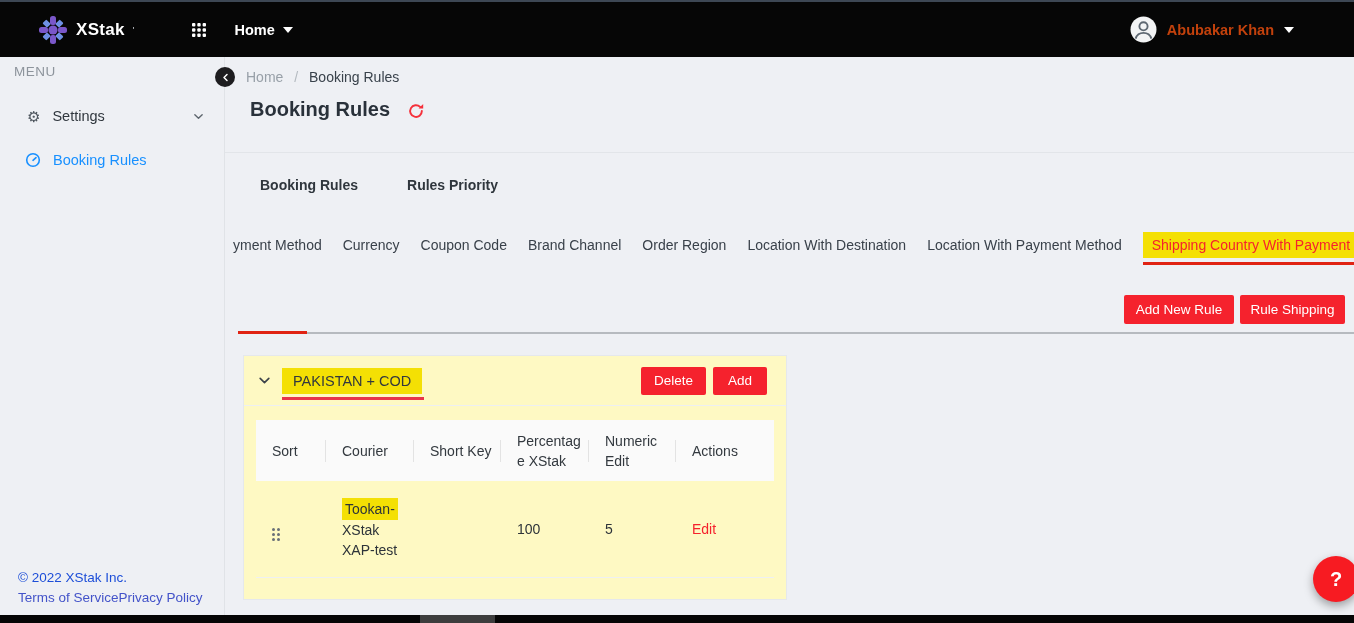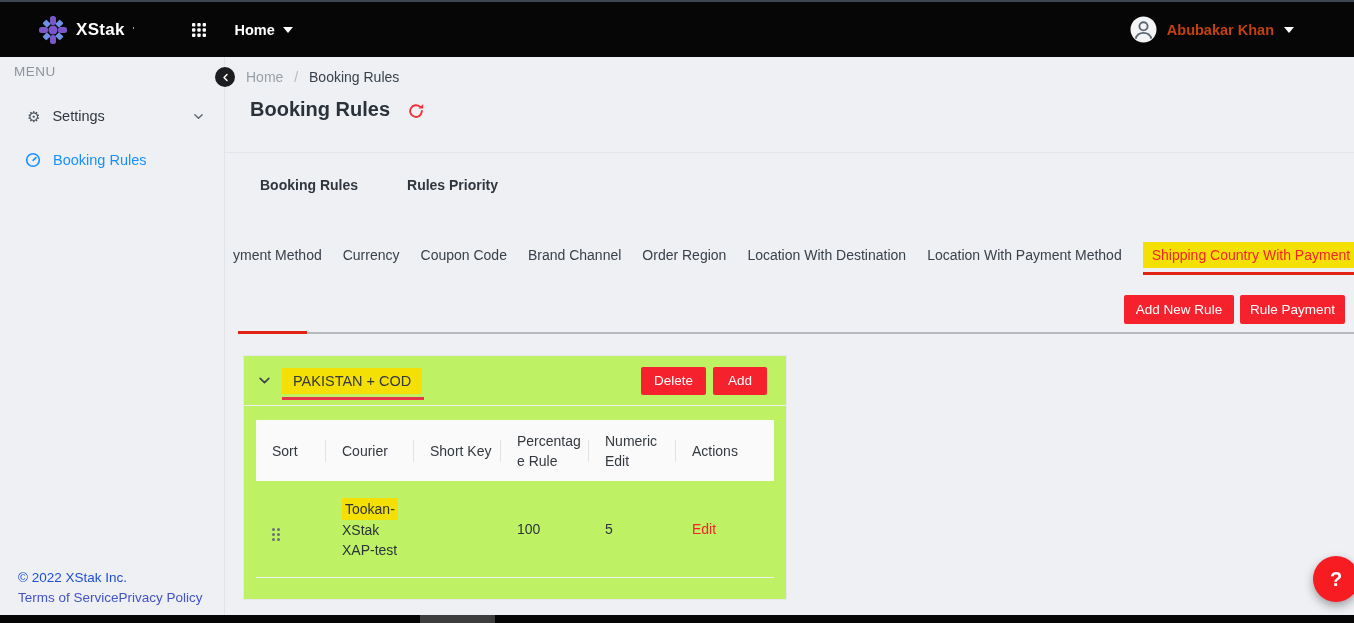--- a/index.html
+++ b/index.html
@@ -46,34 +46,34 @@
   .bc-home { color:#98a0a8; cursor:pointer; }
   .bc-sep { color:#b4bac0; margin:0 7px; }
   .bc-current { color:#39424b; }
   .page-title-row { position:absolute; left:25px; top:41px; display:flex; align-items:center; gap:17px; }
   .page-title { font-size:20px; font-weight:700; color:#29313a; }
   .refresh-btn { display:flex; cursor:pointer; margin-top:2px; }
   .content-divider { position:absolute; left:0; top:95px; width:1129px; height:1px; background:#e2e5e9; }
   .tabs-row { position:absolute; left:35px; top:120px; display:flex; gap:49px; }
   .tab { font-size:14px; font-weight:600; color:#2f363d; cursor:pointer; }
   
-  .subtabs { position:absolute; left:8px; top:178px; width:1121px; height:40px;
+  .subtabs { position:absolute; left:8px; top:168px; width:1121px; height:40px;
     display:flex; align-items:center; gap:21px; white-space:nowrap; overflow:hidden; }
   .subtab { font-size:14px; color:#39414a; cursor:pointer; flex:0 0 auto; }
   .subtab.active { background:#f4e004; color:#f5222d; padding:5px 9px; position:relative; }
   .subtab.active::after { content:""; position:absolute; left:0; right:0; bottom:-7px; height:3px; background:#e02313; }
   .red-btn { background:#f5222d; color:#fff; border:none; border-radius:2px;
     font-family:"Liberation Sans", sans-serif; font-size:13.5px; cursor:pointer; }
   .btn-add-new { position:absolute; left:899px; top:238px; width:110px; height:29px; }
   .btn-rule-couriers { position:absolute; left:1015px; top:238px; width:105px; height:29px; }
   .inkbar-red { position:absolute; left:13px; top:274px; width:69px; height:3px; background:#e02313; }
   .inkbar-gray { position:absolute; left:82px; top:275px; width:1047px; height:2px; background:#b6babf; }
   
   .rule-panel { position:absolute; left:18px; top:298px; width:544px; height:245px;
-    background:#bef264; border:1px solid #e5e8ec; }
+    background:#fef9c3; border:1px solid #e5e8ec; }
   .panel-header { height:50px; display:flex; align-items:center; padding-left:14px; border-bottom:1px solid #edeff2; }
   .panel-chevron { color:#3c434a; display:flex; cursor:pointer; }
   .rule-name-wrap { margin-left:11px; position:relative; }
   .rule-name { background:#f4e004; color:#32383e; padding:5px 11px; font-size:14.5px; display:inline-block; }
   .rule-name-underline { position:absolute; left:0; right:-2px; bottom:-6px; height:3px; background:#e8344a; }
   .panel-btns { margin-left:auto; margin-right:19px; display:flex; gap:7px; }
   .btn-delete { width:65px; height:28px; }
   .btn-add { width:54px; height:28px; }
   .table-wrap { margin:14px 12px 0 12px; }
   .t-head { display:grid; grid-template-columns:70px 88px 87px 88px 87px 100px;
@@ -224,21 +224,21 @@
     <span class="subtab">Coupon Code</span>
     <span class="subtab">Brand Channel</span>
     <span class="subtab">Order Region</span>
     <span class="subtab">Location With Destination</span>
     <span class="subtab">Location With Payment Method</span>
     <span class="subtab active">Shipping Country With Payment Method</span>
 
   </div>
 
   <button class="red-btn btn-add-new">Add New Rule</button>
-  <button class="red-btn btn-rule-couriers">Rule Payment</button>
+  <button class="red-btn btn-rule-couriers">Rule Shipping</button>
 
   <div class="inkbar-red"></div>
   <div class="inkbar-gray"></div>
 
   <div class="rule-panel">
     <div class="panel-header">
       <span class="panel-chevron">
         <svg width="13" height="13" viewBox="0 0 12 12">
             <path d="M2 4l4 4 4-4" fill="none" stroke="currentColor" stroke-width="1.5" stroke-linecap="round" stroke-linejoin="round"></path>
           </svg>
@@ -262,21 +262,21 @@
         <div class="th">
           <span>Courier</span>
             <span></span>
         </div>
         <div class="th">
           <span>Short Key</span>
             <span></span>
         </div>
         <div class="th">
           <span>Percentag</span>
-            <span>e Rule</span>
+            <span>e XStak</span>
         </div>
         <div class="th">
           <span>Numeric</span>
             <span>Edit</span>
         </div>
         <div class="th">
           <span>Actions</span>
             <span></span>
         </div>
       </div>

